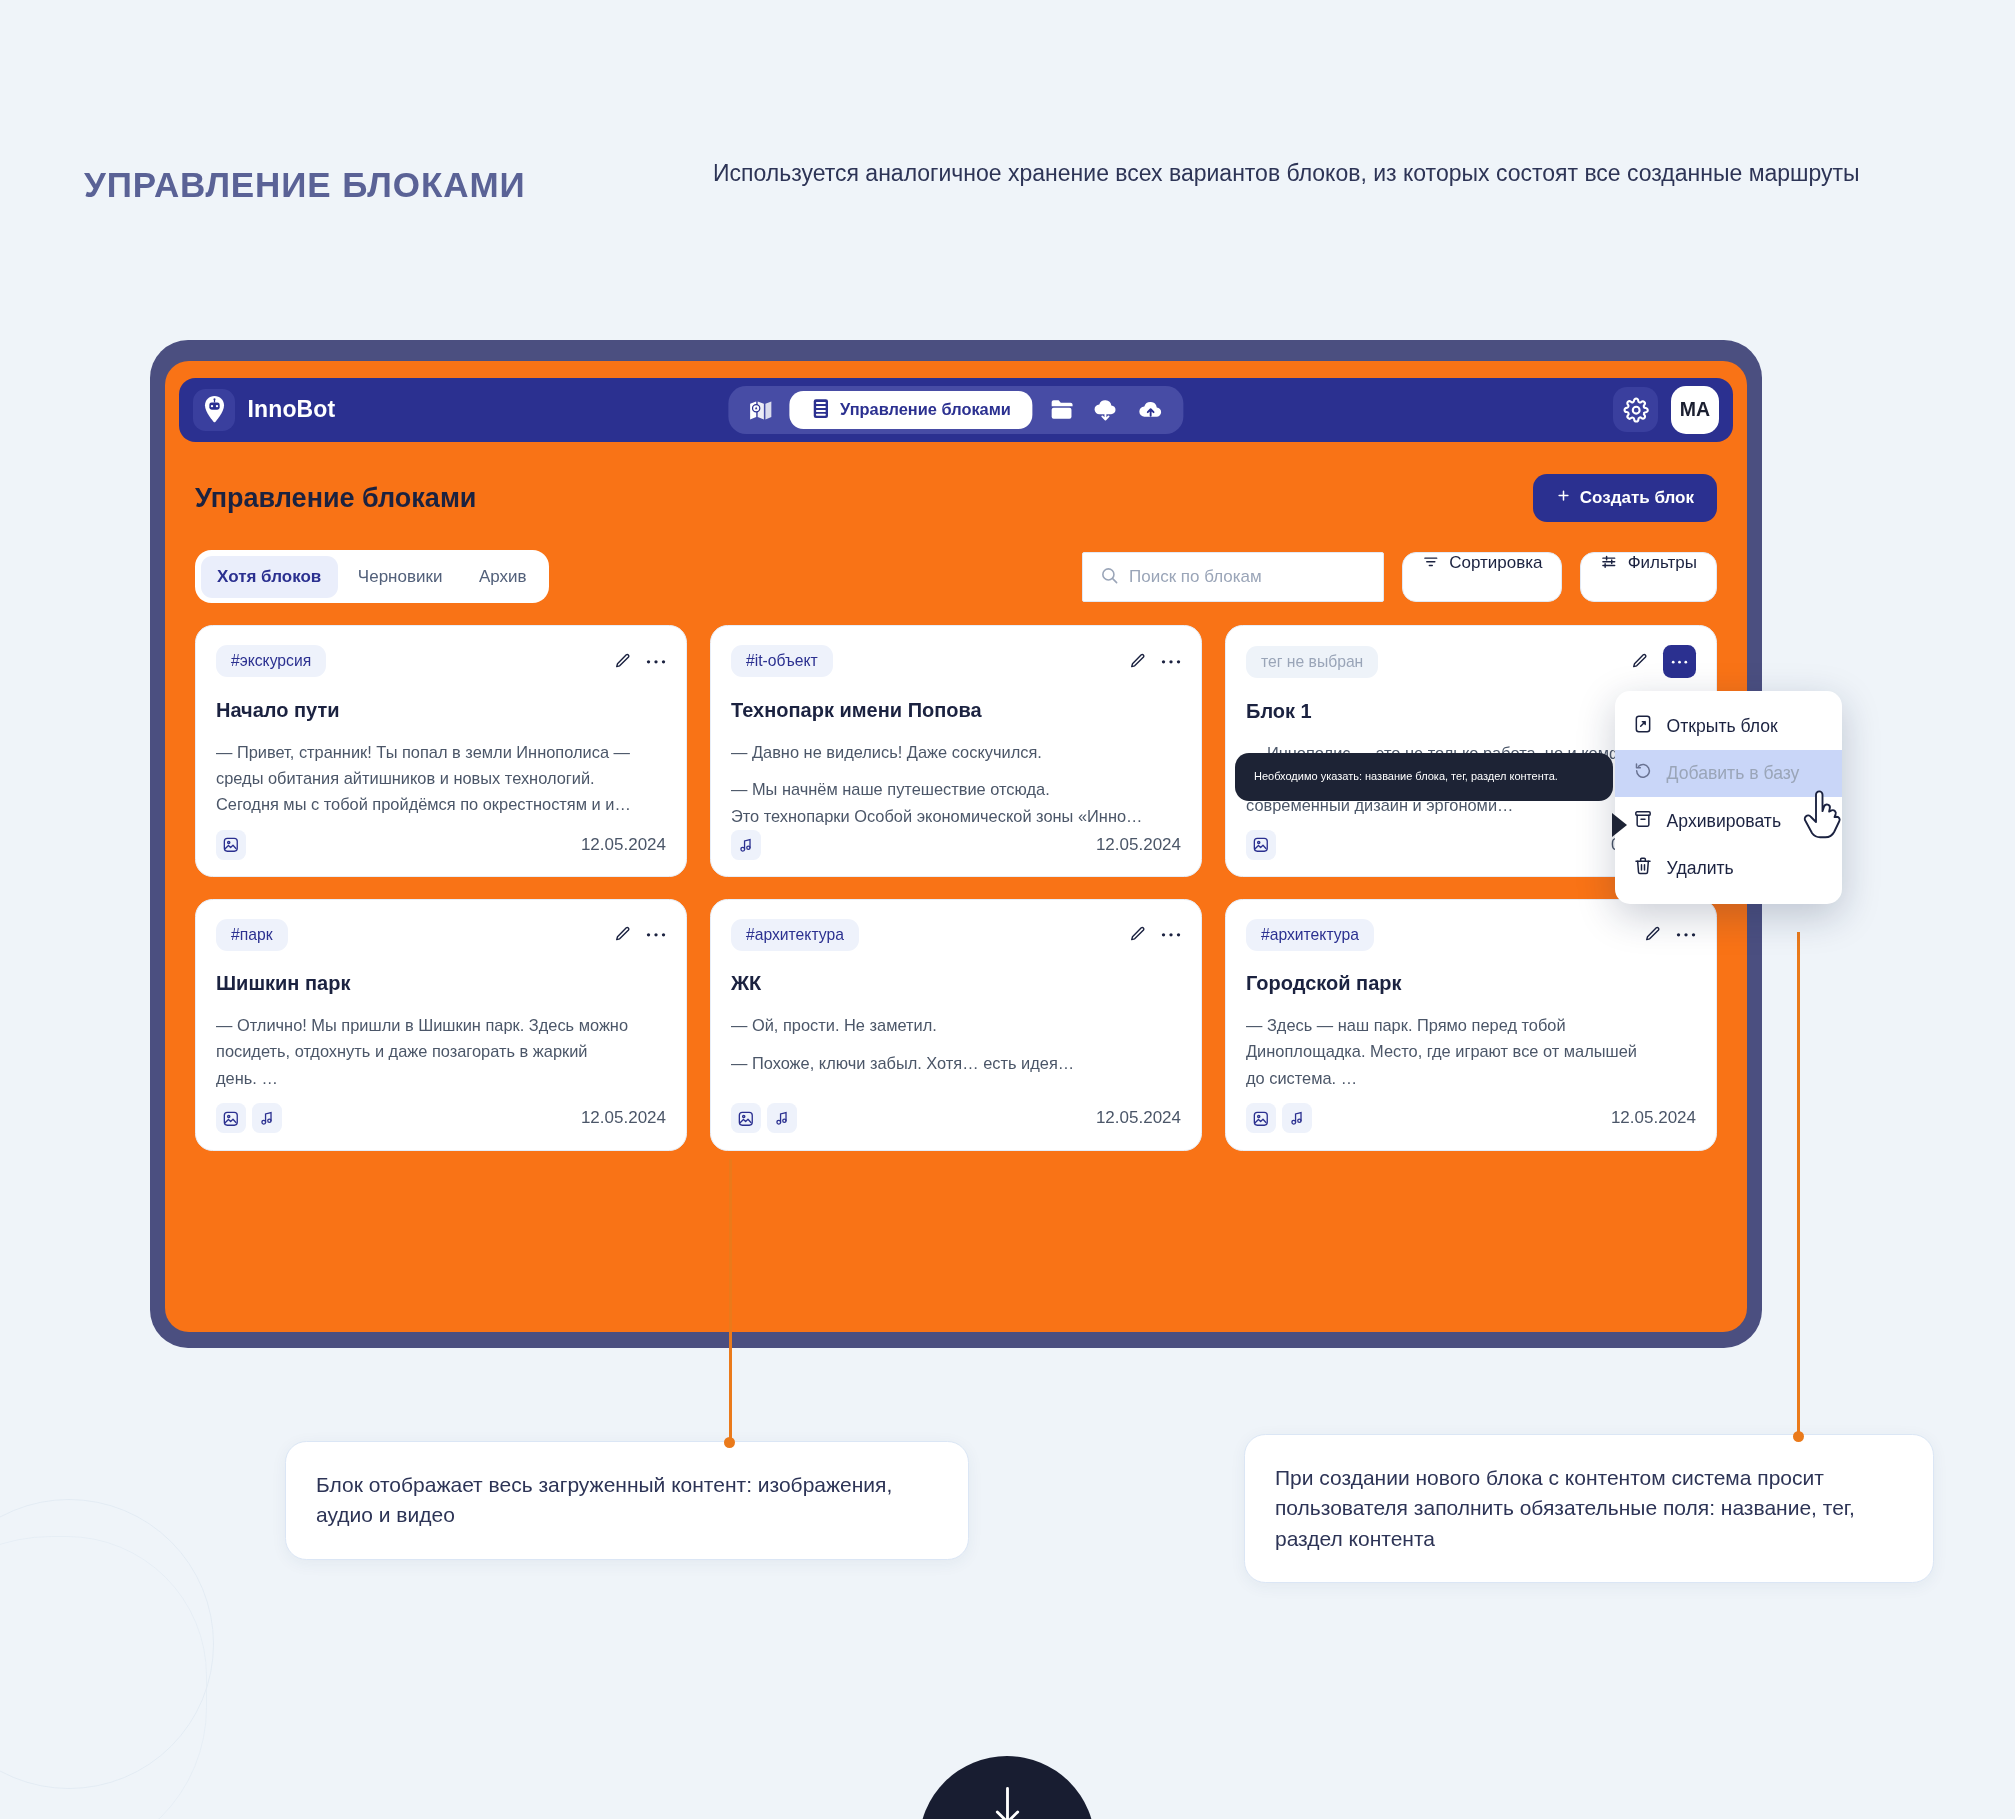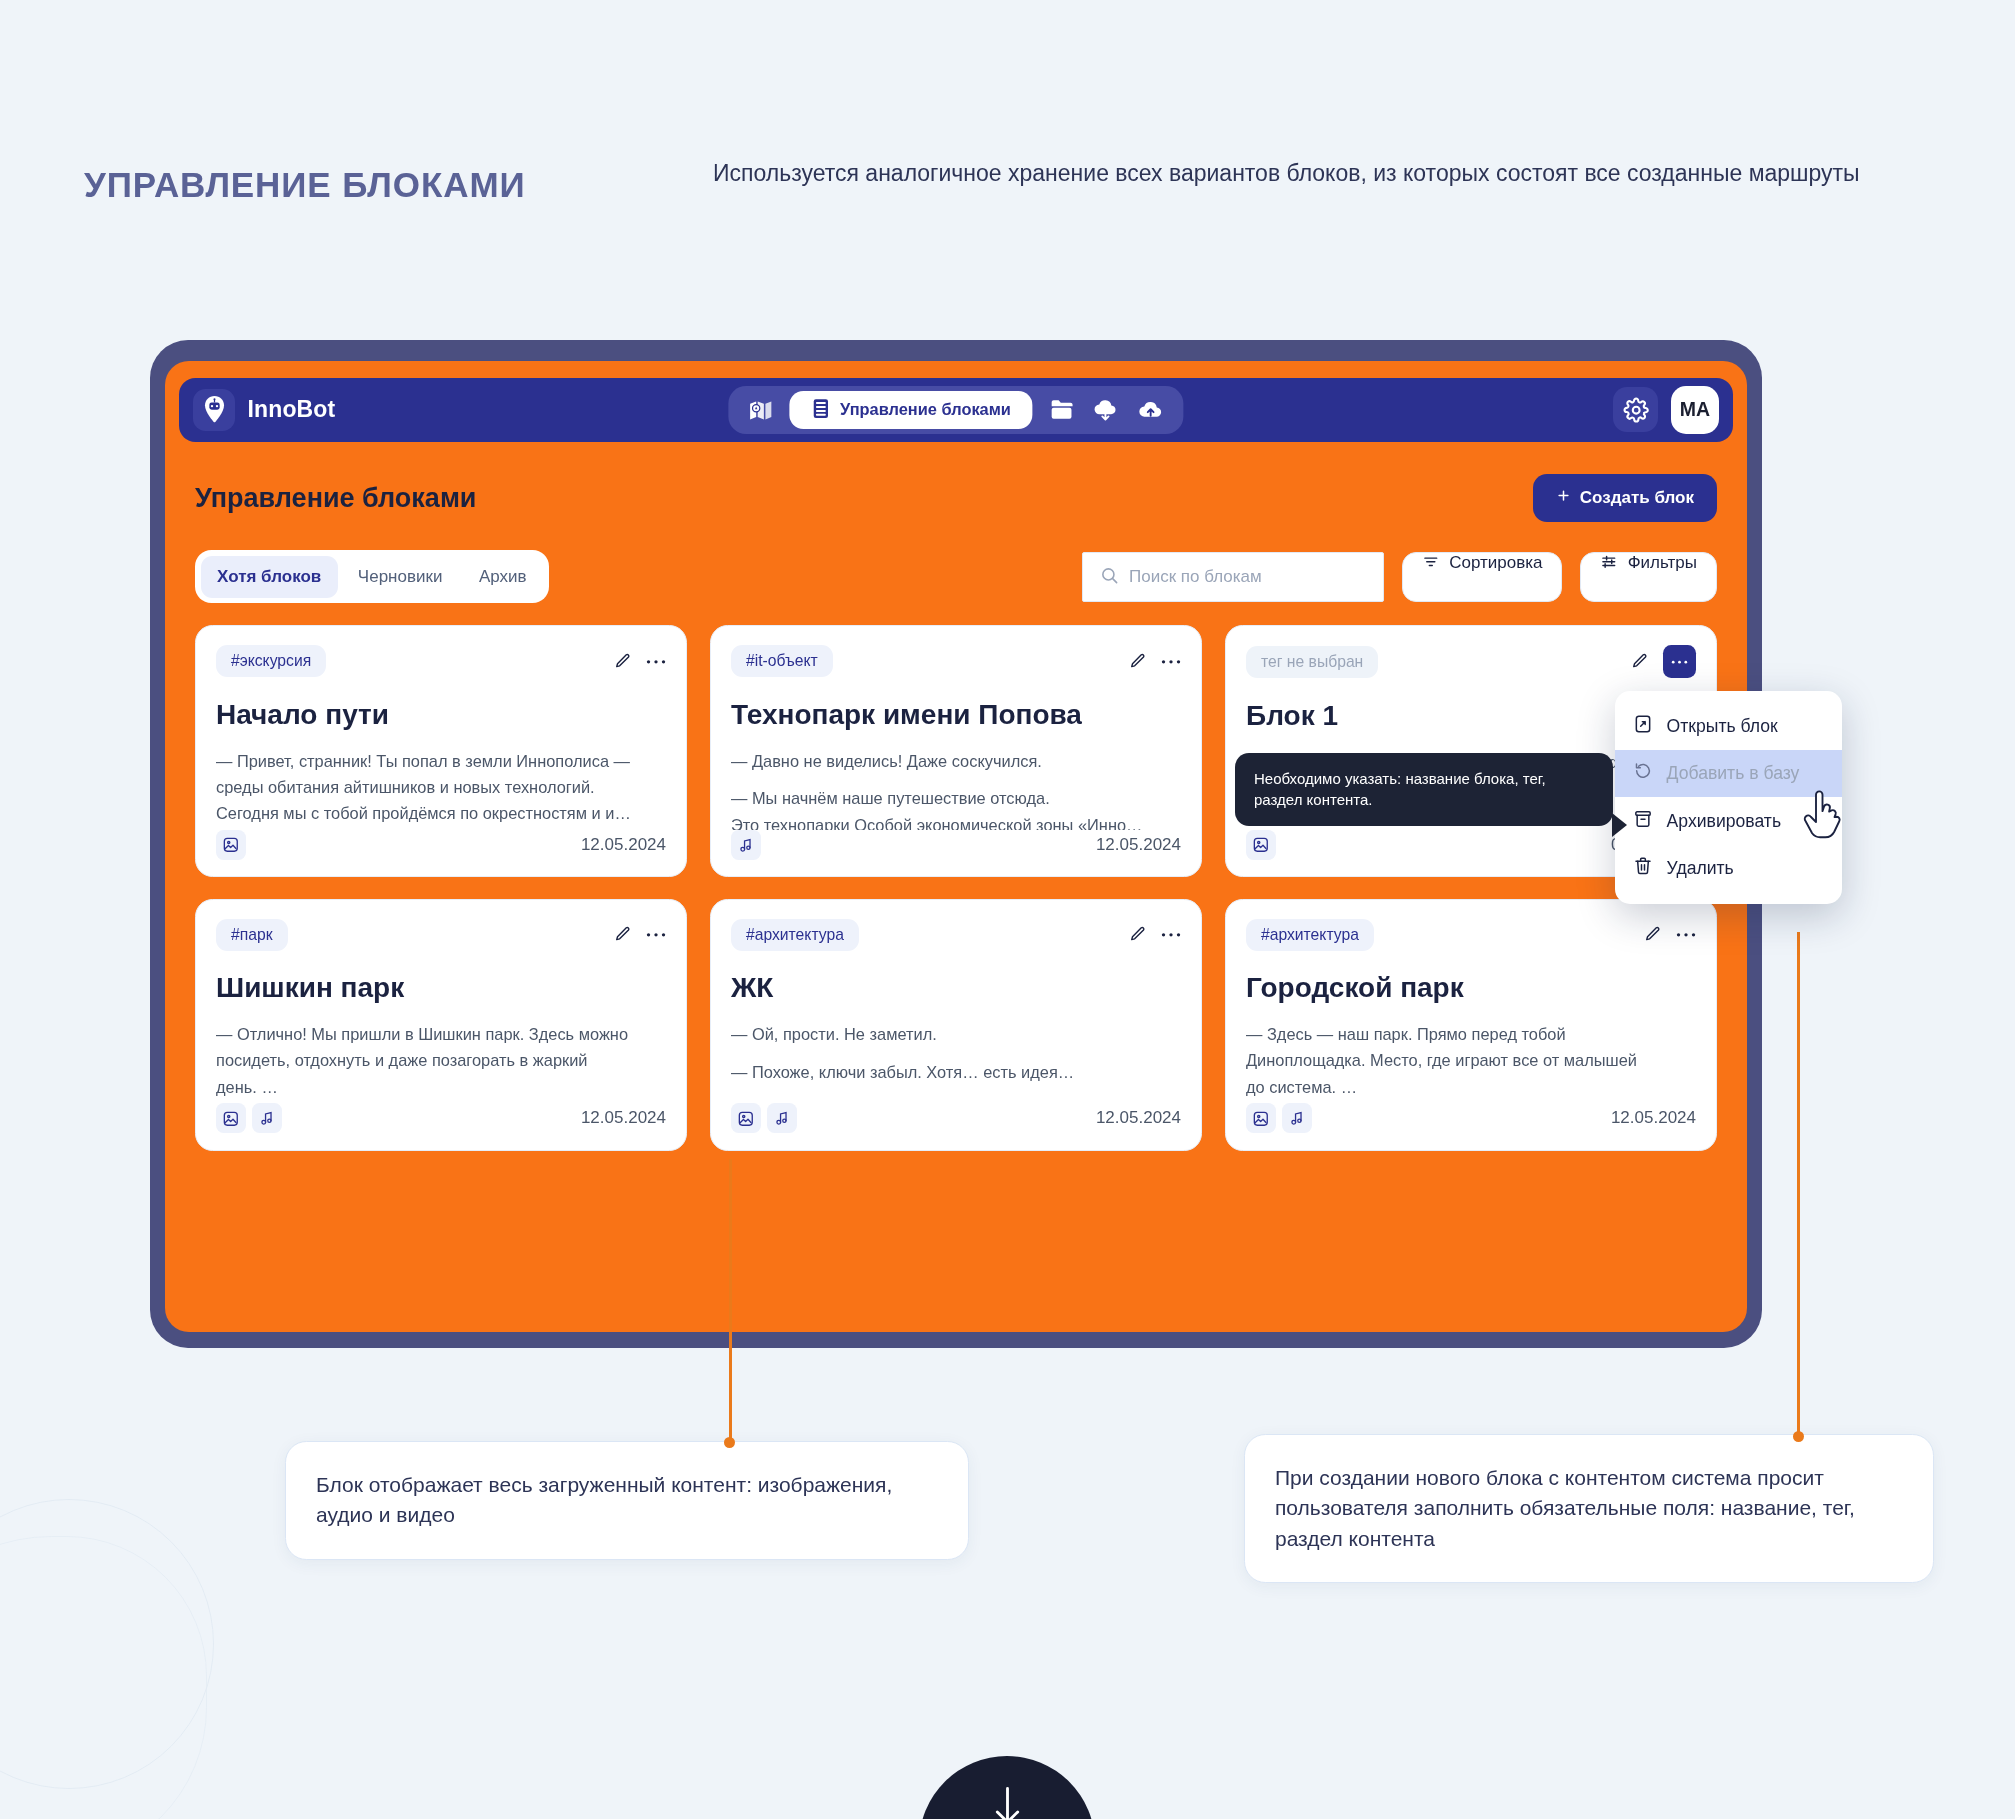--- a/index.html
+++ b/index.html
@@ -149,21 +149,21 @@
     background: #eef2fb; color: #2b3090; border-radius: 11.3px;
     padding: 7px 15px; font-size: 15.7px; font-weight: 500; white-space: nowrap;
   }
   .tag.empty { background: #eef3f9; color: #9aa5b8; }
   .card-actions { margin-left: auto; display: flex; align-items: center; gap: 14px; }
   .icon-btn { display: flex; align-items: center; justify-content: center; }
   .dots-active {
     background: #2b3090; border-radius: 8.2px; width: 33px; height: 33px;
     display: flex; align-items: center; justify-content: center;
   }
-  .card-title { margin-top: 21.4px; font-size: 28px; font-weight: 700; color: #1b2240; }
+  .card-title { margin-top: 21.4px; font-size: 20px; font-weight: 700; color: #1b2240; }
   .card-body {
     margin-top: 19px; font-size: 16.4px; line-height: 1.45; color: #4b5668;
     overflow: hidden;
   }
   .card-body p { margin-bottom: 2.5px; }
   .card-foot {
     margin-top: auto; display: flex; align-items: center;
   }
   .chip {
     width: 30px; height: 30px; border-radius: 7.6px; background: #eef2fb;
@@ -182,21 +182,21 @@
     display: flex; align-items: center; gap: 14px; padding: 11.3px 17.6px;
     font-size: 17.6px; color: #1b2240; white-space: nowrap;
   }
   .ctx-item.highlight { background: #c9d6f8; color: #9aa5b8; }
   .ctx-item.highlight svg { opacity: .55; }
 
   
   .tooltip {
     position: absolute; left: 1235px; top: 753px; width: 378px;
     background: #1d2335; color: #fff; border-radius: 14px;
-    padding: 16.4px 19px; font-size: 15px; line-height: 1.35;
+    padding: 16.4px 19px; font-size: 11px; line-height: 1.35;
     z-index: 45;
   }
   .tooltip::after {
     content: ""; position: absolute; right: -14px; top: 60px;
     border-top: 12.6px solid transparent; border-bottom: 12.6px solid transparent;
     border-left: 15px solid #1d2335;
   }
 
   
   .cursor { position: absolute; left: 1801px; top: 790px; z-index: 50; }

